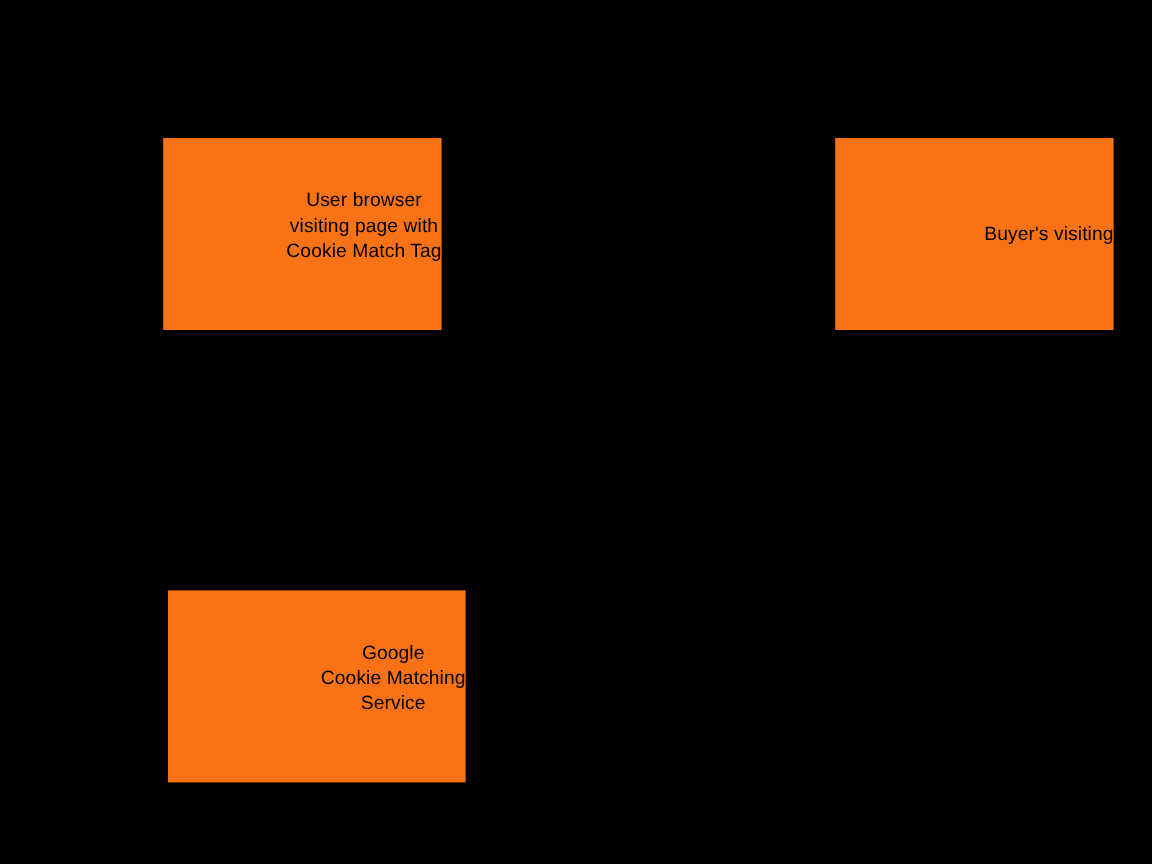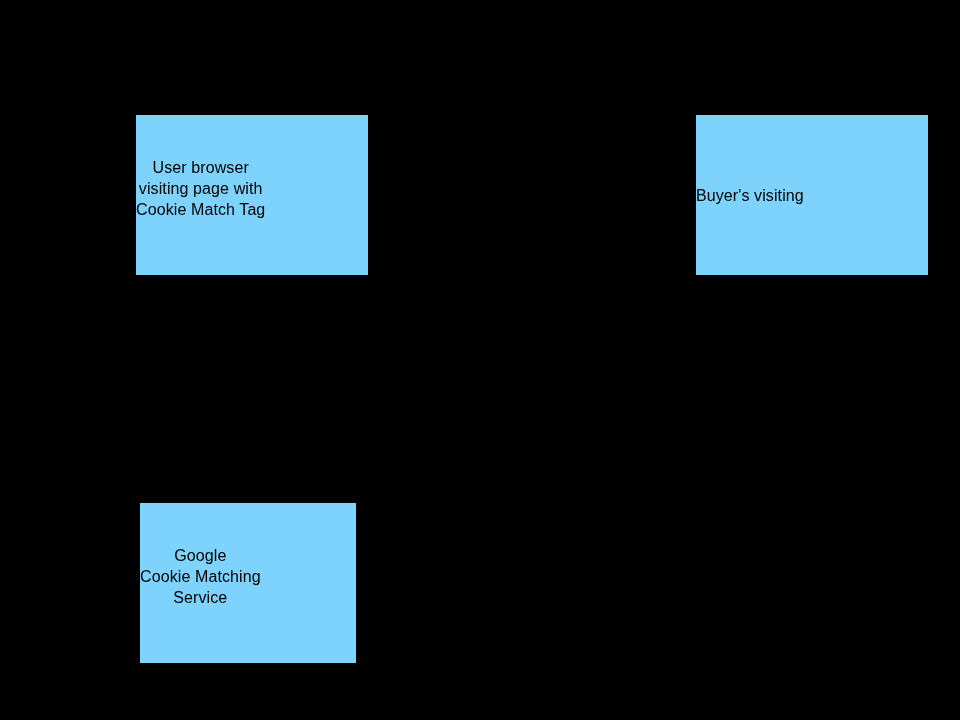--- a/index.html
+++ b/index.html
@@ -12,22 +12,22 @@
     width: 960px;
     height: 720px;
     background: #000000;
     overflow: hidden;
     font-family: "Liberation Sans", sans-serif;
   }
   .node {
     position: absolute;
     box-sizing: border-box;
     display: flex;
-    justify-content: flex-start;
-    background: #7dd3fc;
+    justify-content: flex-end;
+    background: #f97316;
   }
   
   .node.single {
     align-items: center;
   }
   
   .node.multi {
     align-items: center;
   }
   .node-label {
@@ -51,19 +51,19 @@
   <div class="node multi" style="left:136px; top:115px; width:232px; height:160px;">
     <div class="node-label">User browser
 visiting page with
 Cookie Match Tag</div>
   </div>
 
   <div class="node single" style="left:696px; top:115px; width:232px; height:160px;">
     <div class="node-label">Buyer's visiting</div>
   </div>
 
-  <div class="node multi" style="left:140px; top:492px; width:216px; height:160px;margin-top:11px;">
+  <div class="node multi" style="left:140px; top:492px; width:248px; height:160px;">
     <div class="node-label">Google
 Cookie Matching
 Service</div>
   </div>
 
 </div>
 
 </body></html>

